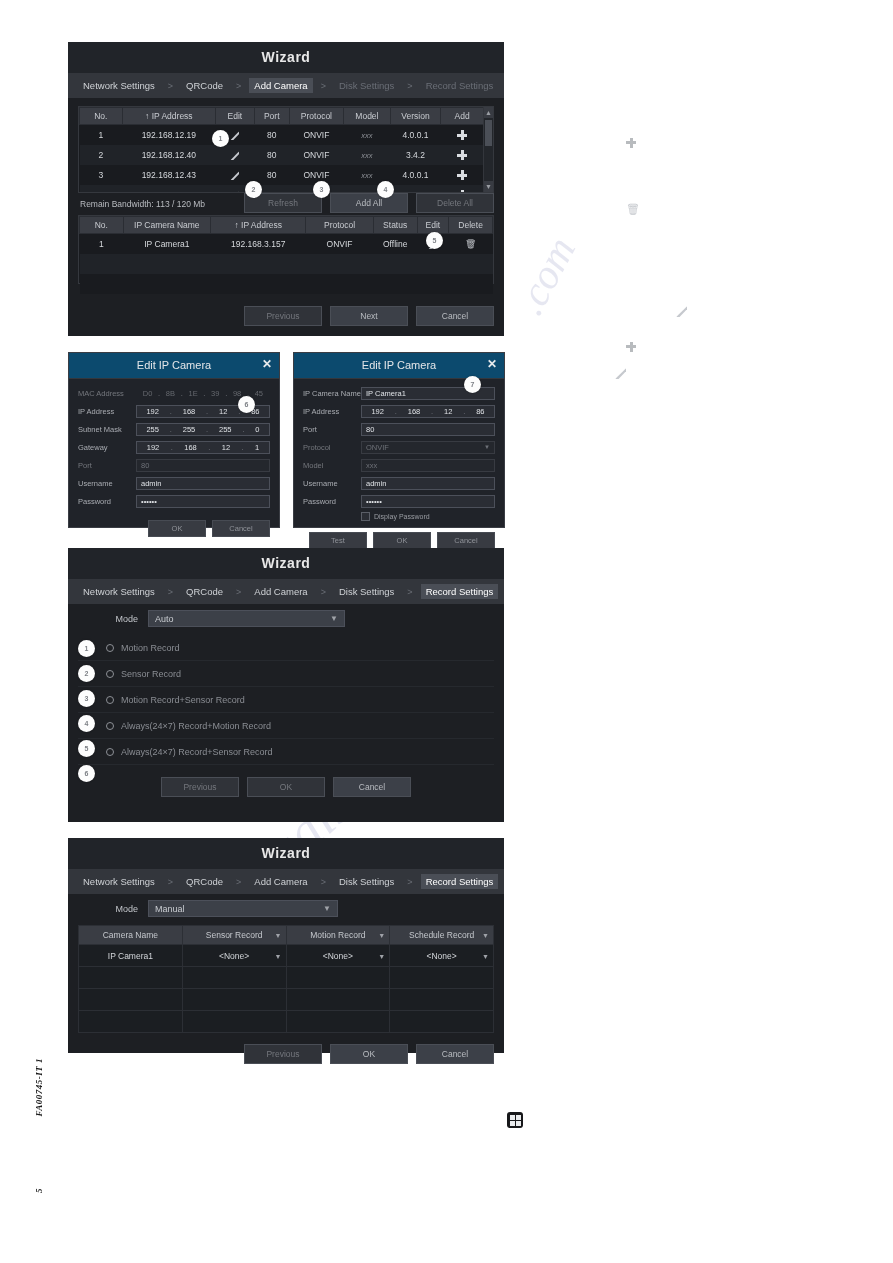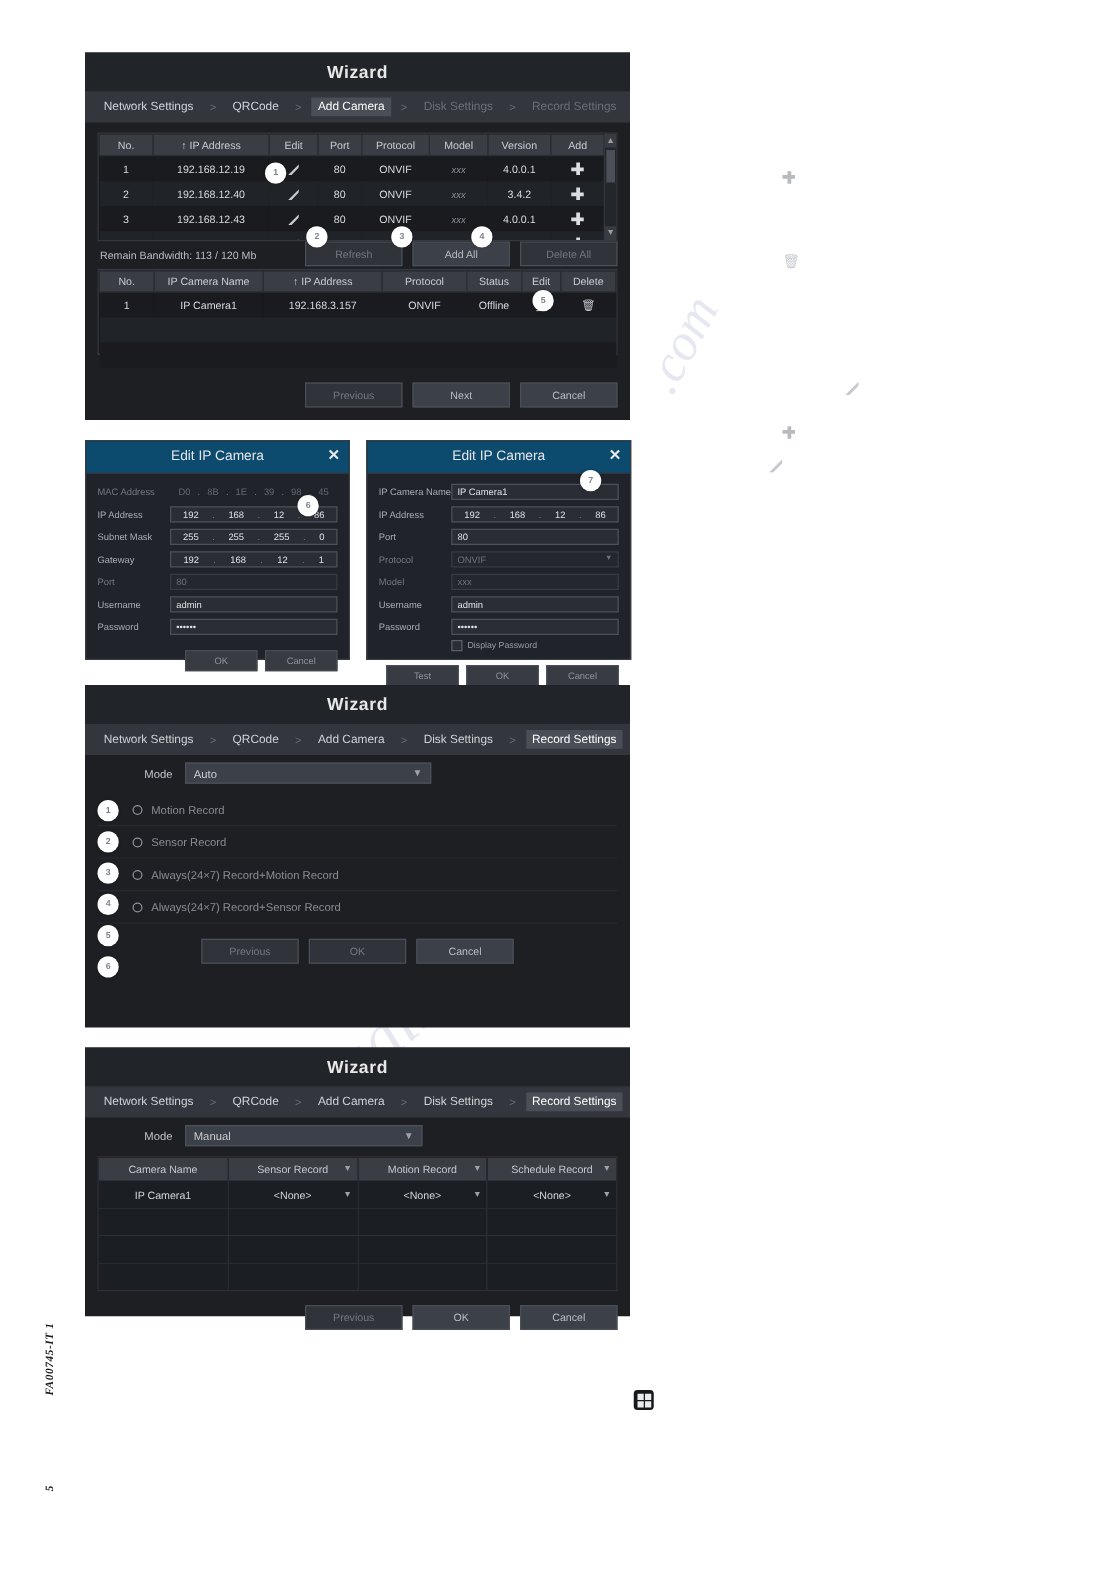--- a/index.html
+++ b/index.html
@@ -477,20 +477,24 @@
     <div class="opt dim">
       <span class="radio"></span>
       <span class="ol">Motion Record</span>
     </div>
     <div class="opt dim">
       <span class="radio"></span>
       <span class="ol">Sensor Record</span>
     </div>
     <div class="opt dim">
       <span class="radio"></span>
+      <span class="ol">Motion Record+Sensor Record</span>
+    </div>
+    <div class="opt dim">
+      <span class="radio"></span>
       <span class="ol">Always(24×7) Record+Motion Record</span>
     </div>
     <div class="opt dim">
       <span class="radio"></span>
       <span class="ol">Always(24×7) Record+Sensor Record</span>
     </div>
 
     <div class="btnrow" style="margin-top:12px;justify-content:center;">
       <div class="btn dim">Previous</div>
       <div class="btn dim">OK</div>

